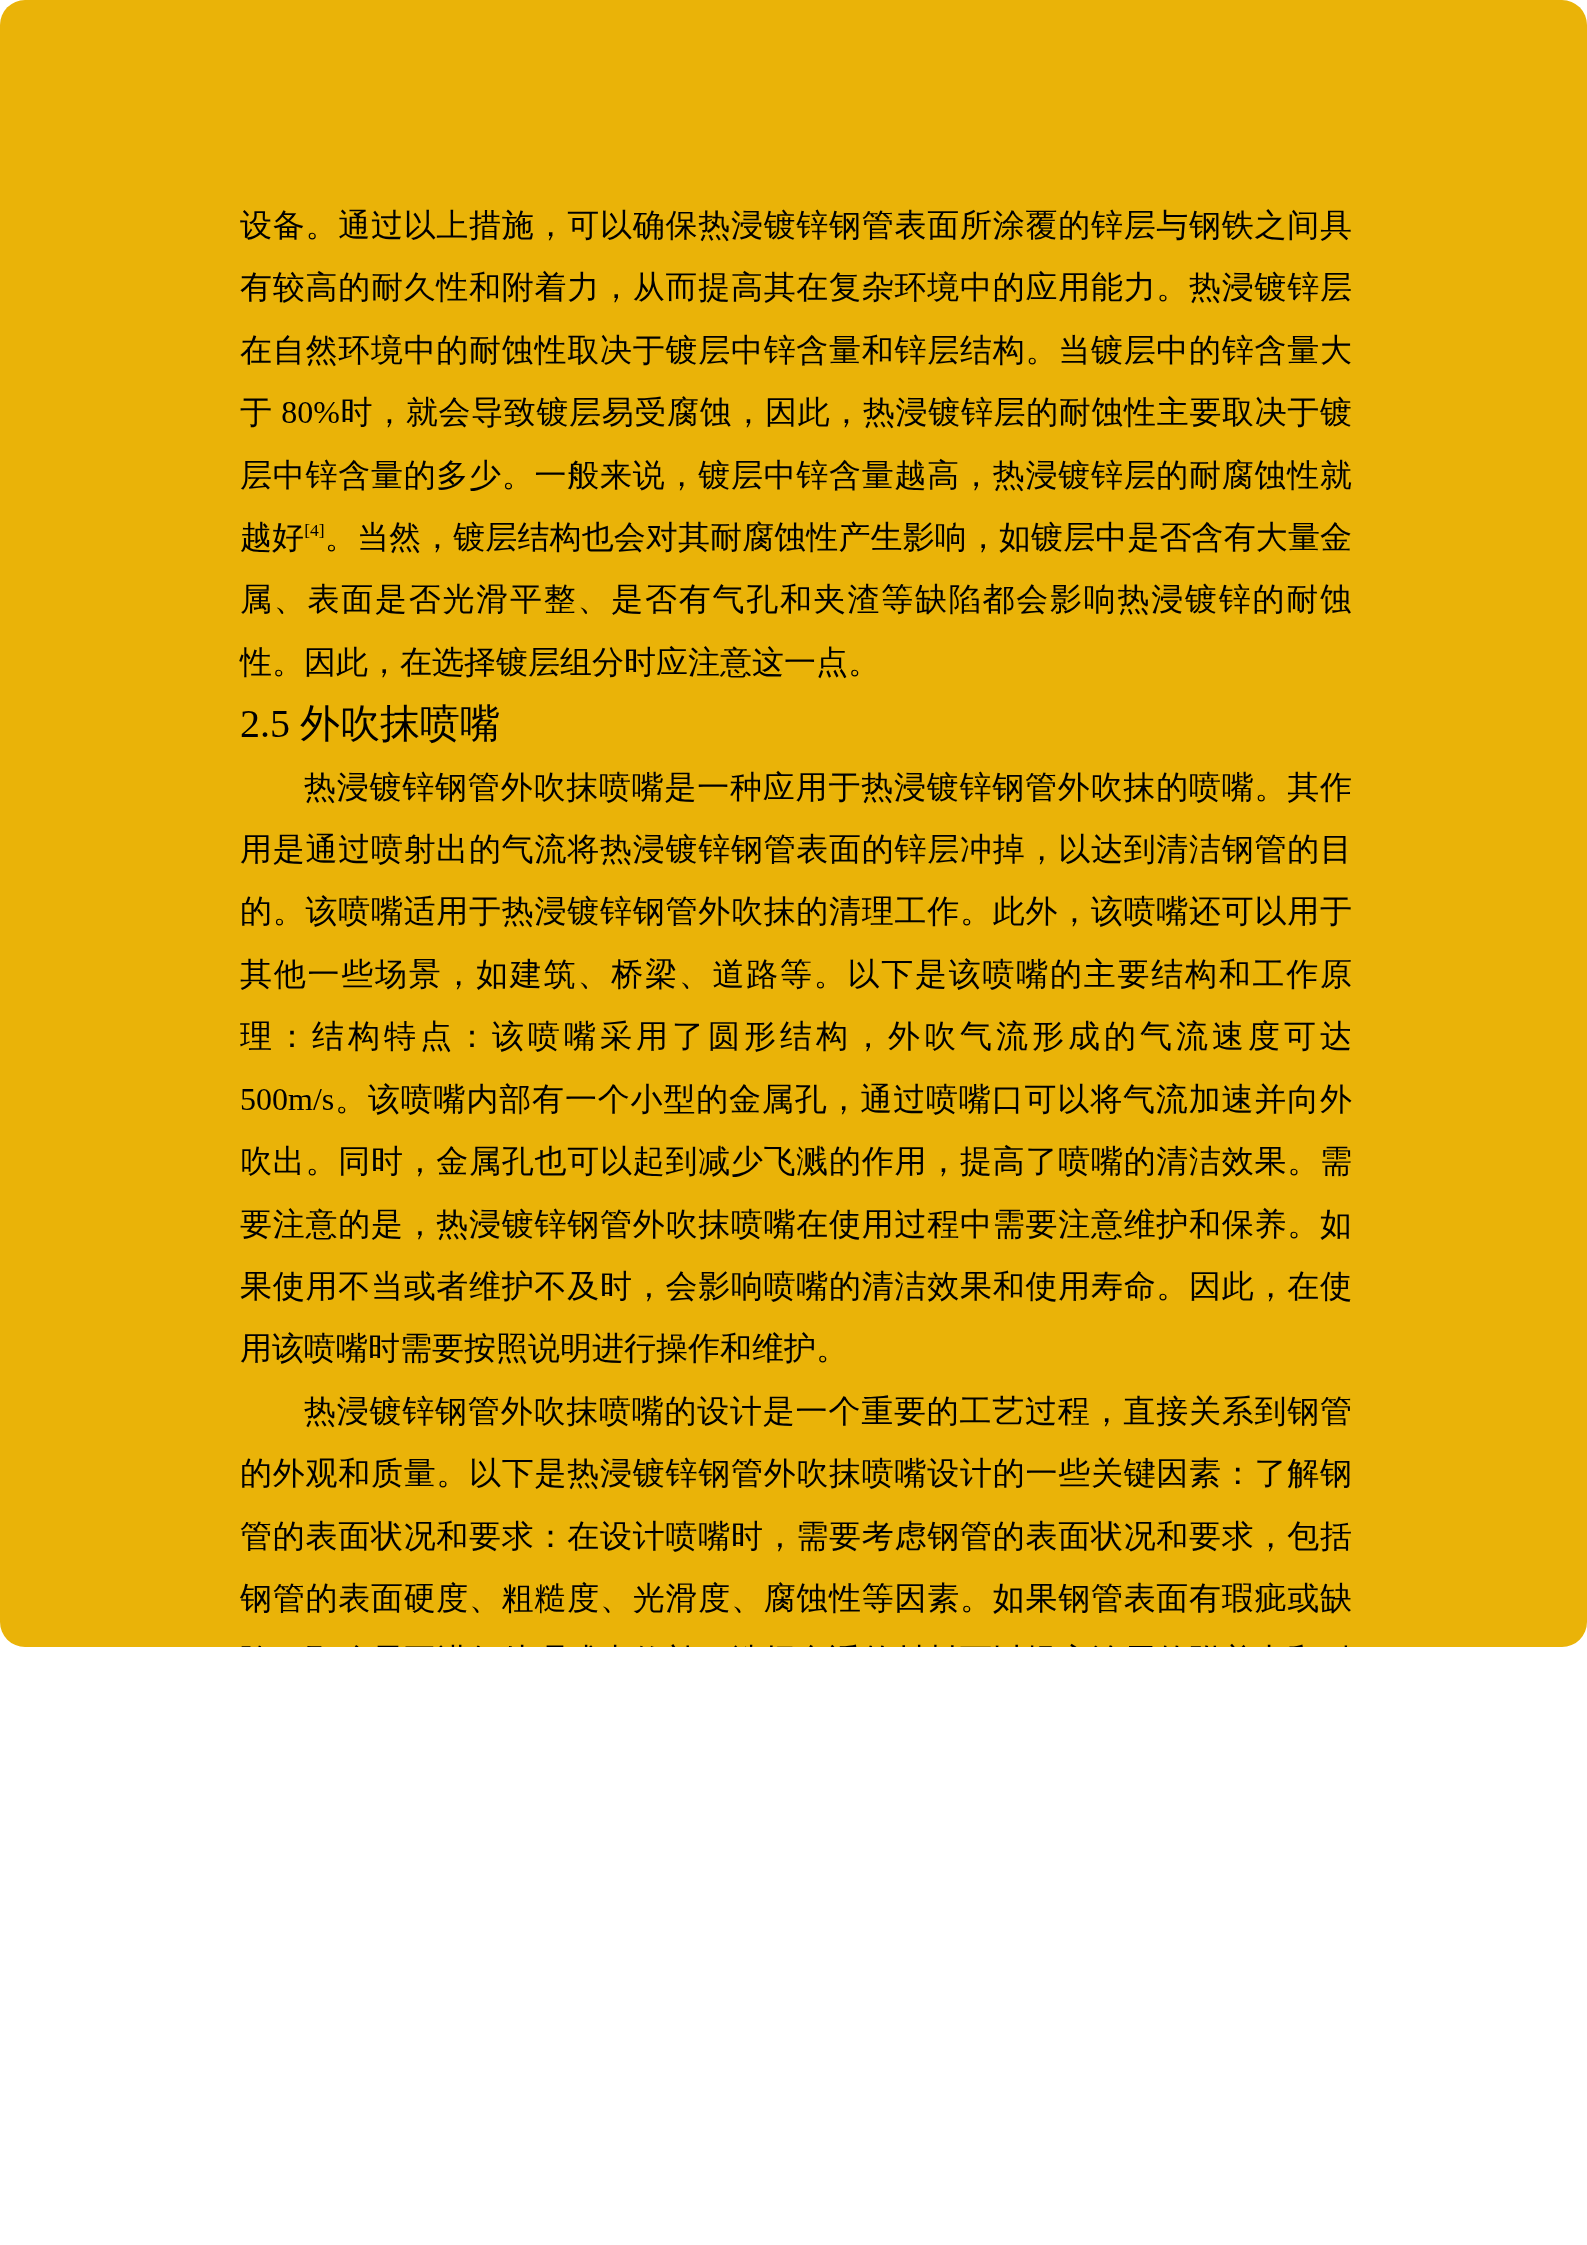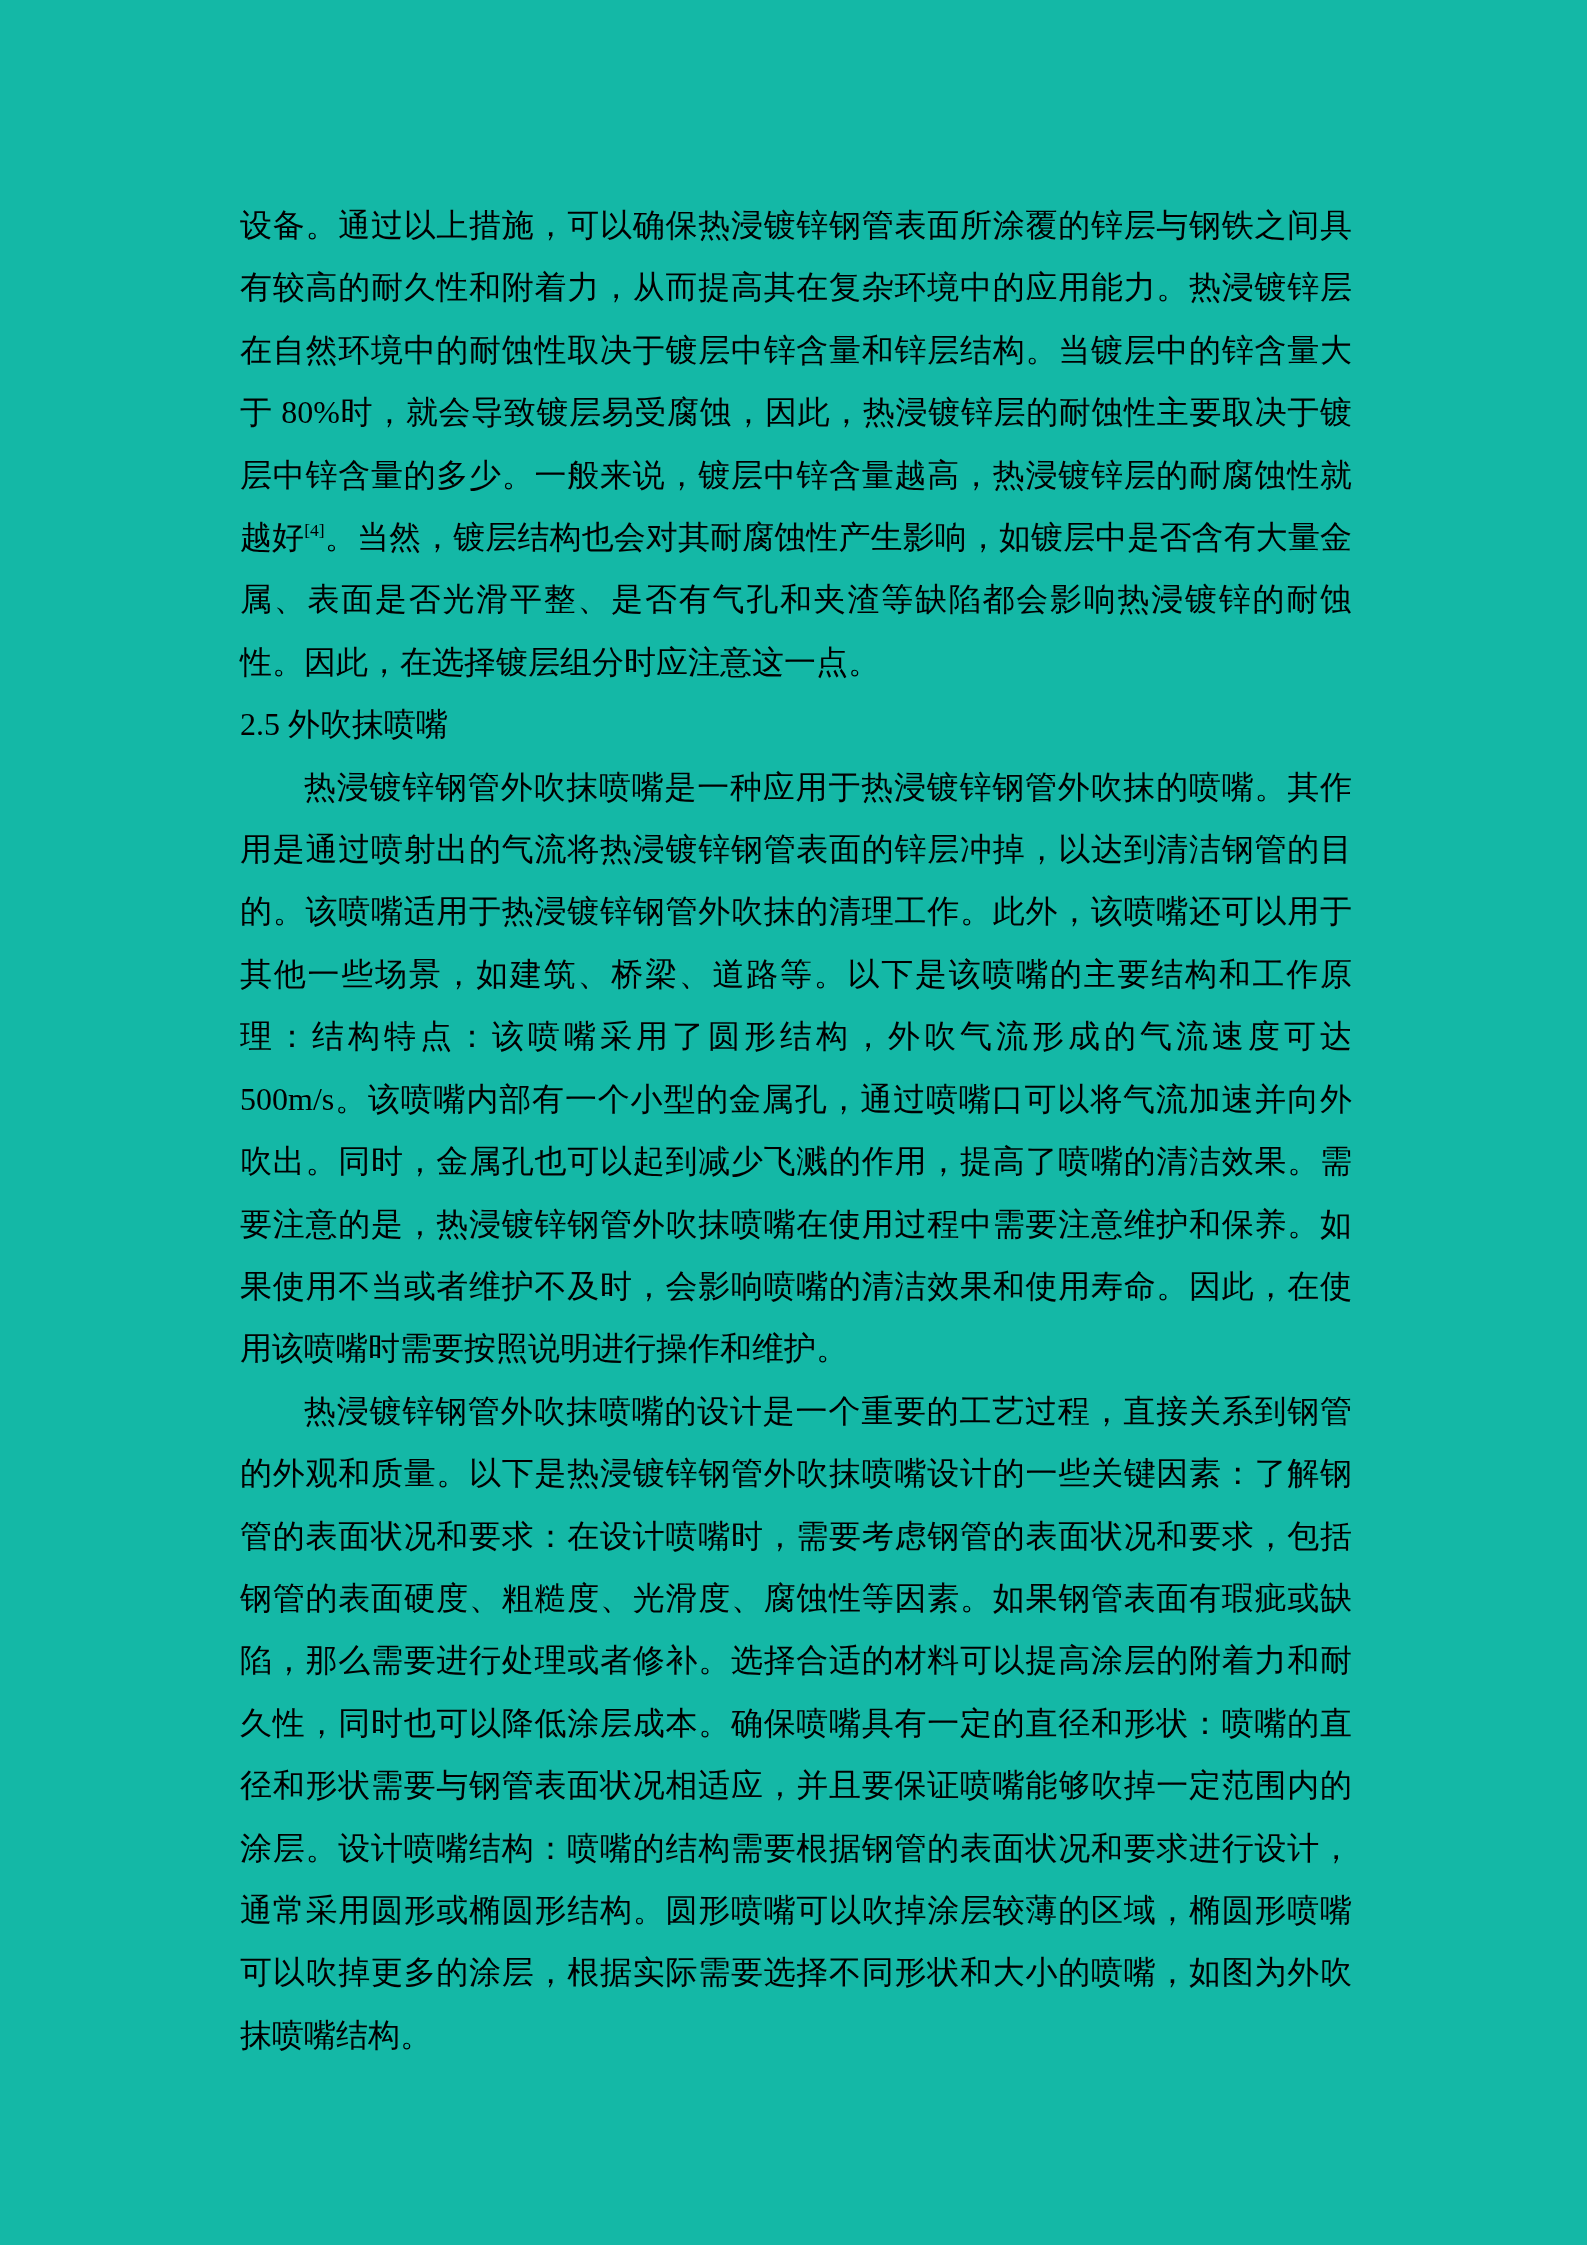--- a/index.html
+++ b/index.html
@@ -3,23 +3,24 @@
 <meta charset="utf-8">
 <style>
   html, body {
     margin: 0;
     padding: 0;
     background: #ffffff;
   }
   .page {
     position: relative;
     width: 1587px;
-    height: 2245px;
-    background: #14b8a6;
+    height: 1647px;
+    background: #eab308;
     overflow: hidden;
+    border-radius: 25px;
   }
   .content {
     position: absolute;
     left: 240px;
     top: 194px;
     width: 1112px;
     font-family: "Liberation Serif", "DejaVu Serif", serif;
     font-size: 32px;
     line-height: 62.4px;
     color: #000000;
@@ -29,21 +30,21 @@
   .para {
     margin: 0;
     padding: 0;
   }
   .para.indent {
     text-indent: 2em;
   }
   .heading {
     margin: 0;
     padding: 0;
-    font-size: 32px;
+    font-size: 40px;
     font-weight: normal;
     line-height: 62.4px;
     text-align: left;
   }
   .citation-sup {
     font-size: 0.55em;
     line-height: 0;
     vertical-align: super;
   }
 </style>

